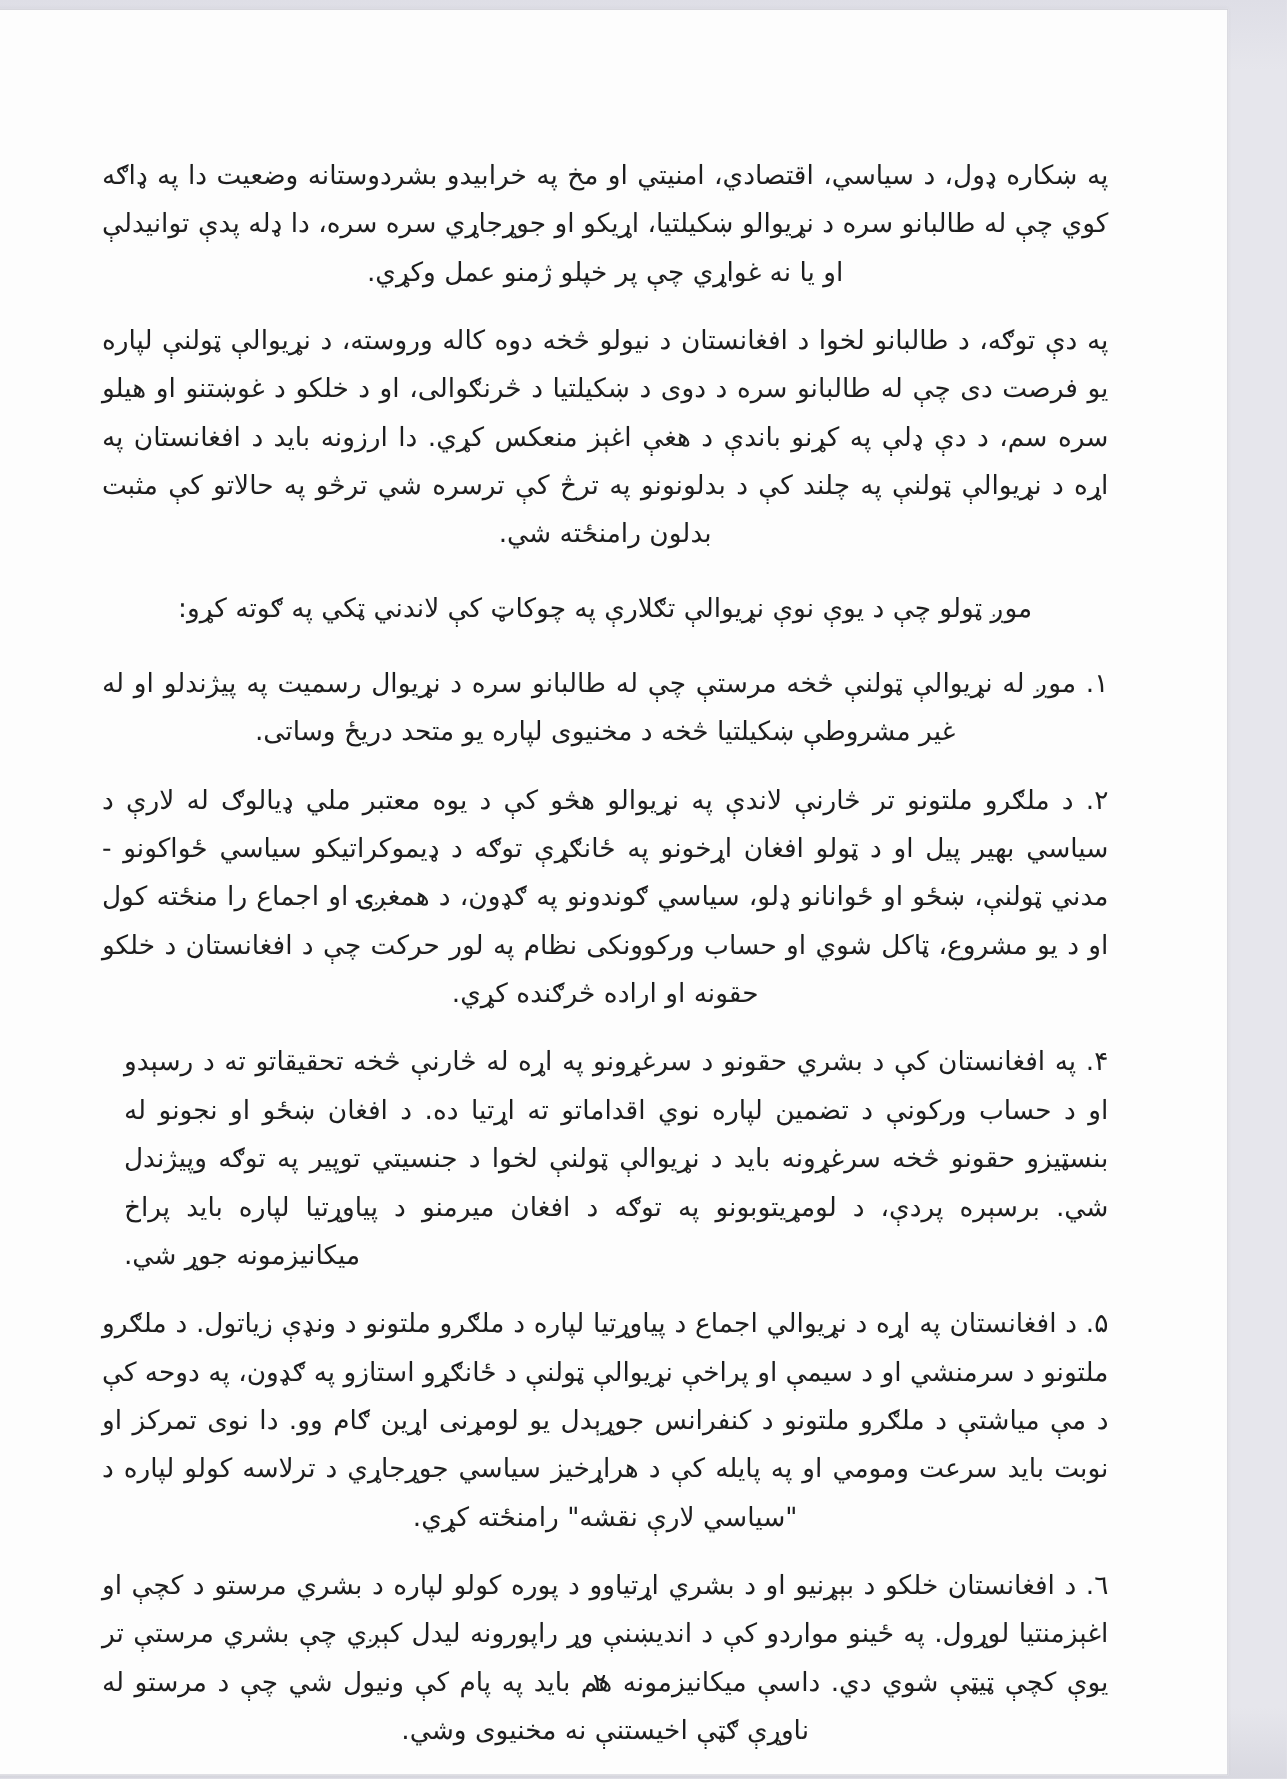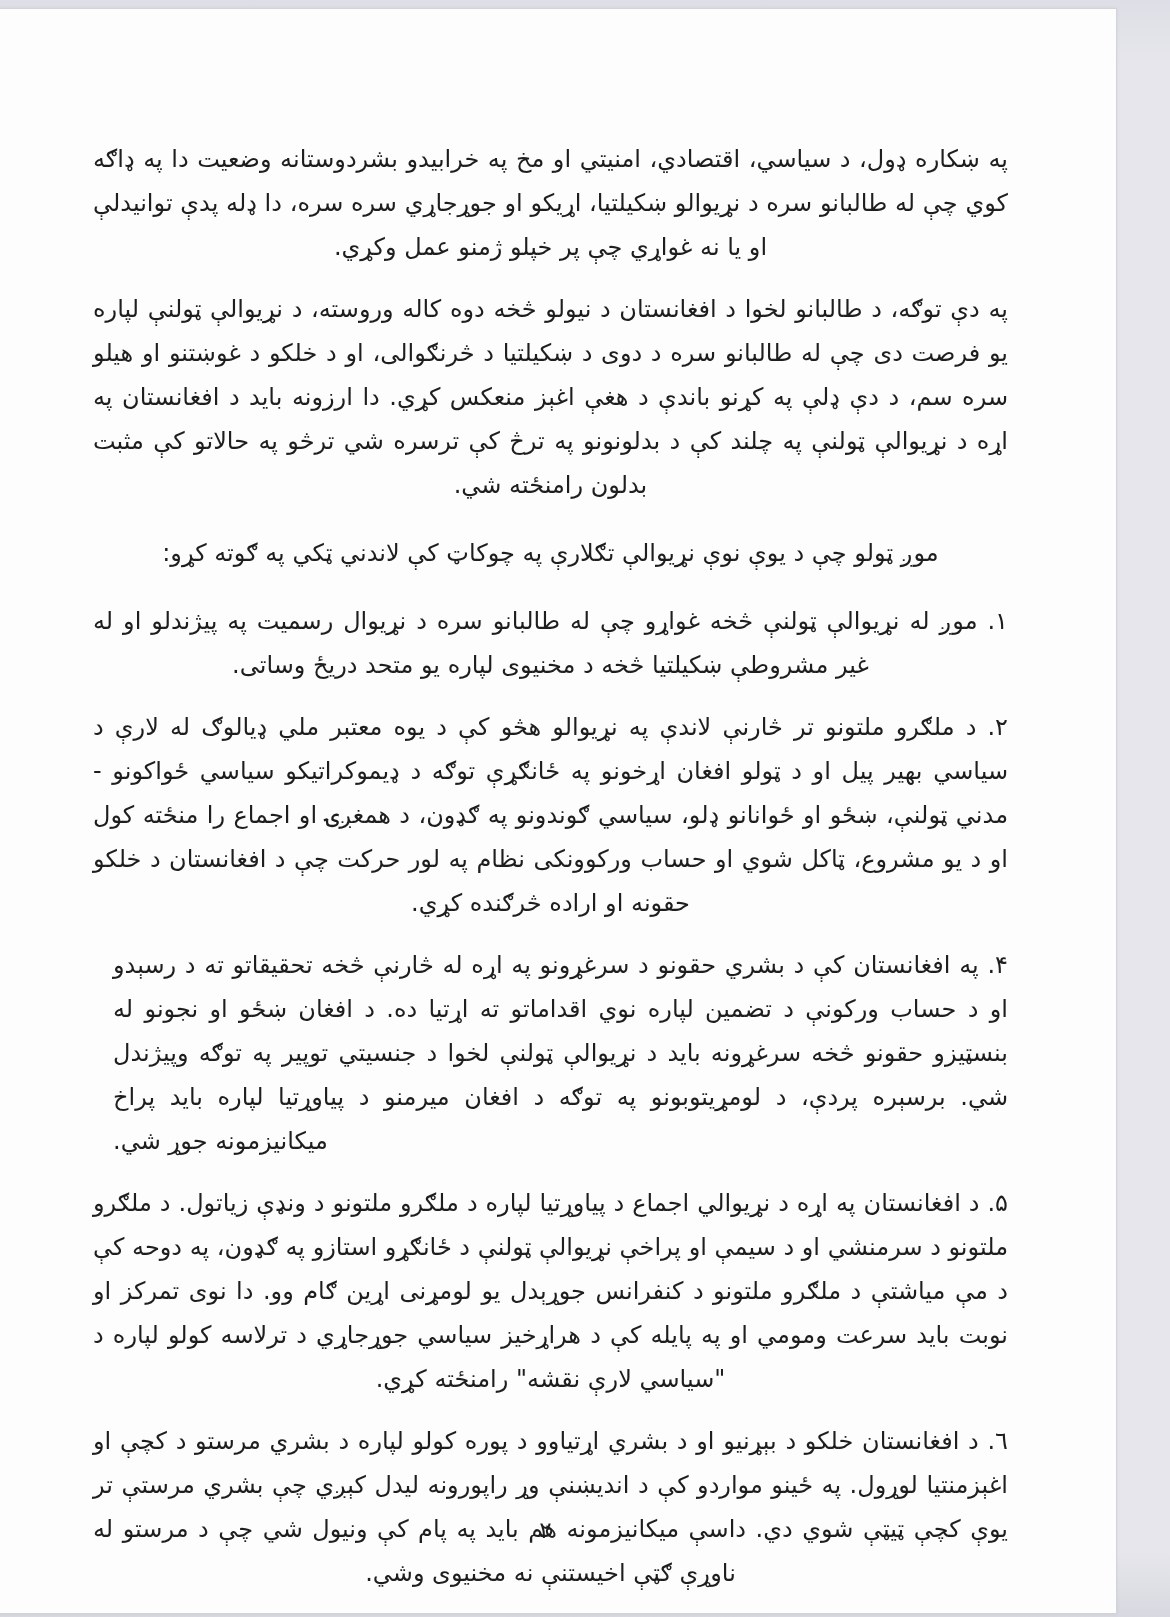--- a/index.html
+++ b/index.html
@@ -68,21 +68,21 @@
 <div class="stage">
   <div class="page">
     <div class="content">
 
       <p class="para">په ښکاره ډول، د سیاسي، اقتصادي، امنیتي او مخ په خرابیدو بشردوستانه وضعیت دا په ډاګه کوي چې له طالبانو سره د نړیوالو ښکیلتیا، اړیکو او جوړجاړي سره سره، دا ډله پدې توانیدلې او یا نه غواړي چې پر خپلو ژمنو عمل وکړي.</p>
 
       <p class="para">په دې توګه، د طالبانو لخوا د افغانستان د نیولو څخه دوه کاله وروسته، د نړیوالې ټولنې لپاره یو فرصت دی چې له طالبانو سره د دوی د ښکیلتیا د څرنګوالی، او د خلکو د غوښتنو او هیلو سره سم، د دې ډلې په کړنو باندې د هغې اغېز منعکس کړي. دا ارزونه باید د افغانستان په اړه د نړیوالې ټولنې په چلند کې د بدلونونو په ترڅ کې ترسره شي ترڅو په حالاتو کې مثبت بدلون رامنځته شي.</p>
 
       <p class="para lead">موږ ټولو چې د یوې نوې نړیوالې تګلارې په چوکاټ کې لاندني ټکي په ګوته کړو:</p>
 
-      <p class="para item"><span class="num">١.</span> <span>موږ له نړیوالې ټولنې څخه غواړو چې له طالبانو سره د نړیوال رسمیت په پیژندلو او له غیر مشروطې ښکیلتیا څخه د مخنیوی لپاره یو متحد دریځ وساتی.</span></p>
+      <p class="para item"><span class="num">١.</span> <span>موږ له نړیوالې ټولنې څخه مرستې چې له طالبانو سره د نړیوال رسمیت په پیژندلو او له غیر مشروطې ښکیلتیا څخه د مخنیوی لپاره یو متحد دریځ وساتی.</span></p>
 
       <p class="para item"><span class="num">٢.</span> <span>د ملګرو ملتونو تر څارنې لاندې په نړیوالو هڅو کې د یوه معتبر ملي ډیالوګ له لارې د سیاسي بهیر پیل او د ټولو افغان اړخونو په ځانګړې توګه د ډیموکراتیکو سیاسي ځواکونو - مدني ټولنې، ښځو او ځوانانو ډلو، سیاسي ګوندونو په ګډون، د همغږۍ او اجماع را منځته کول او د یو مشروع، ټاکل شوي او حساب ورکوونکی نظام په لور حرکت چې د افغانستان د خلکو حقونه او اراده څرګنده کړي.</span></p>
 
 
       <p class="para item last-left"><span class="num">۴.</span> <span>په افغانستان کې د بشري حقونو د سرغړونو په اړه له څارنې څخه تحقیقاتو ته د رسېدو او د حساب ورکونې د تضمین لپاره نوي اقداماتو ته اړتیا ده. د افغان ښځو او نجونو له بنسټیزو حقونو څخه سرغړونه باید د نړیوالې ټولنې لخوا د جنسیتي توپیر په توګه وپیژندل شي. برسېره پردې، د لومړیتوبونو په توګه د افغان میرمنو د پیاوړتیا لپاره باید پراخ میکانیزمونه جوړ شي.</span></p>
 
       <p class="para item"><span class="num">۵.</span> <span>د افغانستان په اړه د نړیوالي اجماع د پیاوړتیا لپاره د ملګرو ملتونو د ونډې زیاتول. د ملګرو ملتونو د سرمنشي او د سیمې او پراخې نړیوالې ټولنې د ځانګړو استازو په ګډون، په دوحه کې د مې میاشتې د ملګرو ملتونو د کنفرانس جوړېدل یو لومړنی اړین ګام وو. دا نوی تمرکز او نوبت باید سرعت ومومي او په پایله کې د هراړخیز سیاسي جوړجاړي د ترلاسه کولو لپاره د "سیاسي لارې نقشه" رامنځته کړي.</span></p>
 
       <p class="para item"><span class="num">٦.</span> <span>د افغانستان خلکو د بېړنیو او د بشري اړتیاوو د پوره کولو لپاره د بشري مرستو د کچې او اغېزمنتیا لوړول. په ځینو مواردو کې د اندیښنې وړ راپورونه لیدل کېږي چې بشري مرستې تر یوې کچې ټیټې شوي دي. داسې میکانیزمونه هم باید په پام کې ونیول شي چې د مرستو له ناوړې ګټې اخیستنې نه مخنیوی وشي.</span></p>
 

